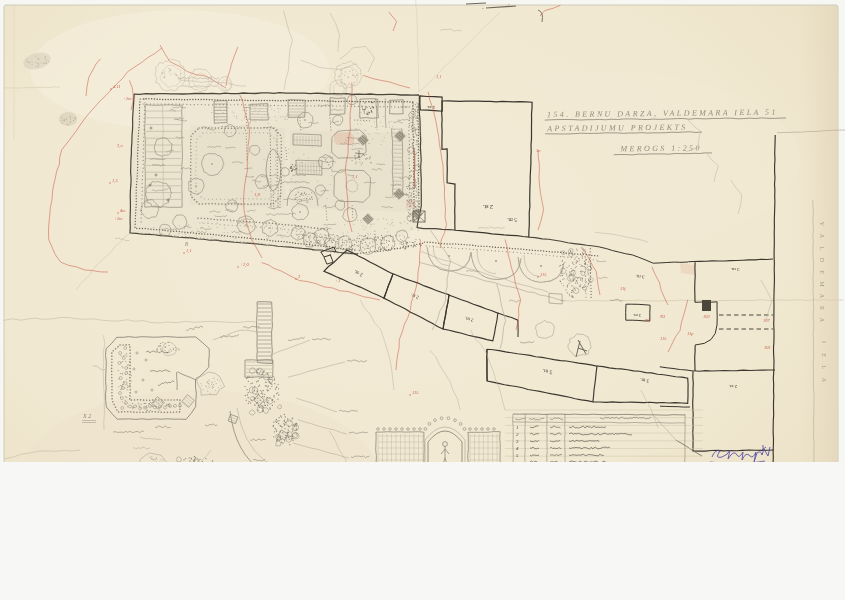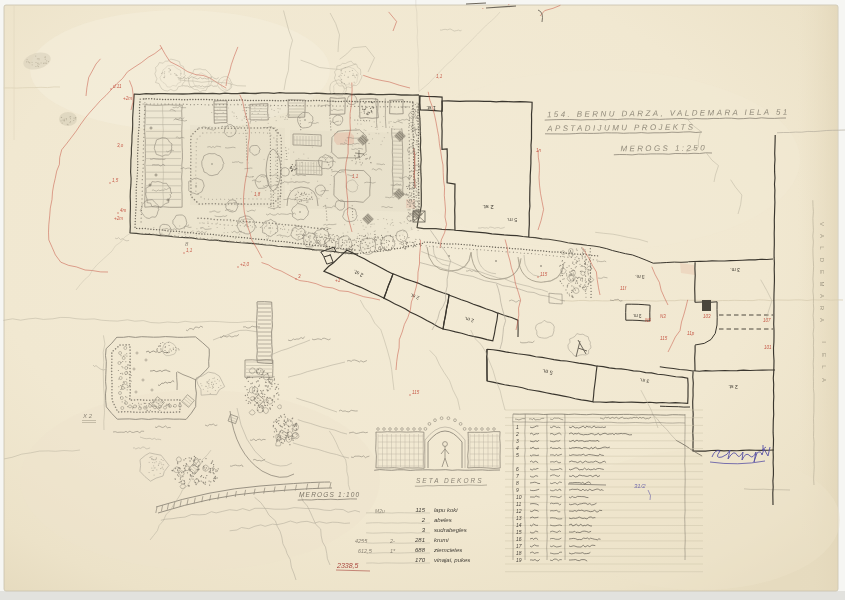--- a/index.html
+++ b/index.html
@@ -1,14 +1,14 @@
 <!DOCTYPE html>
 <html><head><meta charset="utf-8"><style>
 html,body{margin:0;padding:0;background:#f7f7f5;}
-.wrap{position:relative;width:845px;height:600px;overflow:hidden;font-family:Liberation Sans, sans-serif;}
+.wrap{position:relative;width:845px;height:462px;overflow:hidden;font-family:Liberation Serif, serif;}
 </style></head><body>
 <div class="wrap">
 <svg width="845" height="600" viewBox="0 0 845 600">
 <defs>
 <radialGradient id="vig" cx="45%" cy="40%" r="75%">
  <stop offset="0%" stop-color="#f3ebd6"></stop>
  <stop offset="62%" stop-color="#f1e8d1"></stop>
  <stop offset="88%" stop-color="#ece2c8"></stop>
  <stop offset="100%" stop-color="#e6dbbf"></stop>
 </radialGradient>

